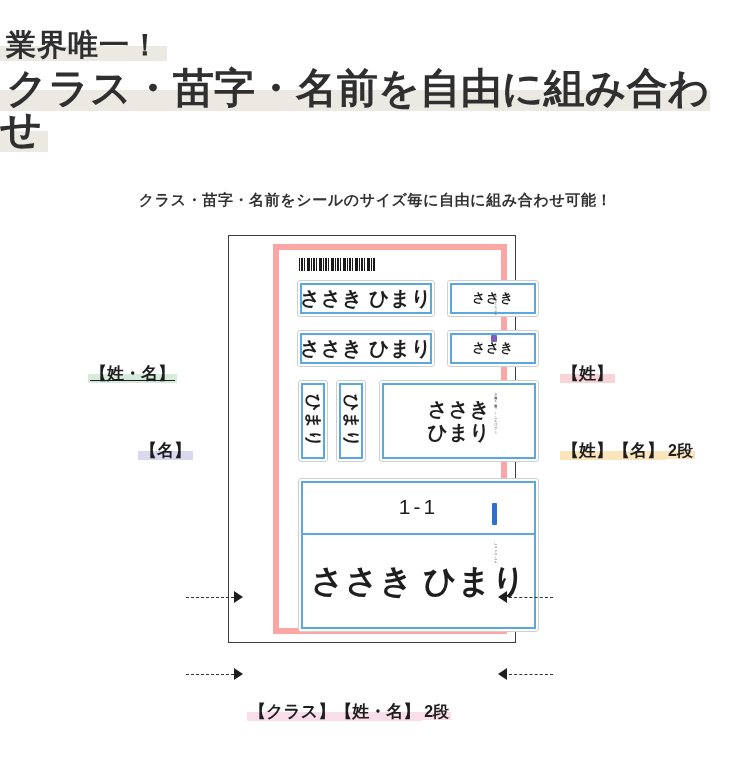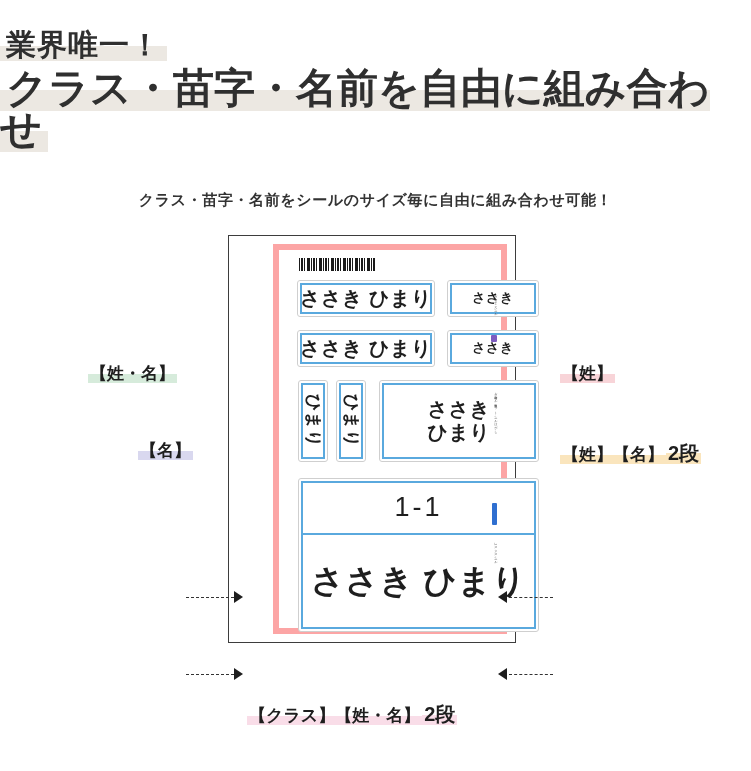--- a/index.html
+++ b/index.html
@@ -175,21 +175,21 @@
   }
   .class-row {
     height: 52px;
     display: flex;
     align-items: center;
     justify-content: center;
     border-bottom: 2px solid #5aa9de;
     box-sizing: border-box;
   }
   .class-row span {
-    font-size: 27px;
+    font-size: 21px;
     font-weight: normal;
     letter-spacing: 3px;
     color: #1e1e1e;
   }
   .name-row {
     flex: 1;
     display: flex;
     align-items: center;
     justify-content: center;
   }
@@ -233,23 +233,23 @@
     font-weight: bold;
     color: #1e1e1e;
     letter-spacing: 0px;
     white-space: nowrap;
     line-height: 1.2;
   }
   .callout .ct {
     display: inline;
     padding: 0 2px;
   }
-  .sub2 { font-size: 20px; }
-
-  #cal-sei-mei { left: 88px; top: 364px; }
+  .sub2 { font-size: 16px; }
+
+  #cal-sei-mei { left: 88px; top: 364px; text-decoration: underline; }
   #cal-sei-mei .ct { background-image: linear-gradient(transparent 52%, #d6ebdb 52%, #d6ebdb 100%); }
 
   #cal-mei { left: 138px; top: 441px; }
   #cal-mei .ct { background-image: linear-gradient(transparent 52%, #d9d8ef 52%, #d9d8ef 100%); }
 
   #cal-sei { left: 560px; top: 364px; }
   #cal-sei .ct { background-image: linear-gradient(transparent 52%, #f8d4d8 52%, #f8d4d8 100%); }
 
   #cal-sei-mei-2 { left: 560px; top: 441px; }
   #cal-sei-mei-2 .ct { background-image: linear-gradient(transparent 52%, #fae5bd 52%, #fae5bd 100%); }

